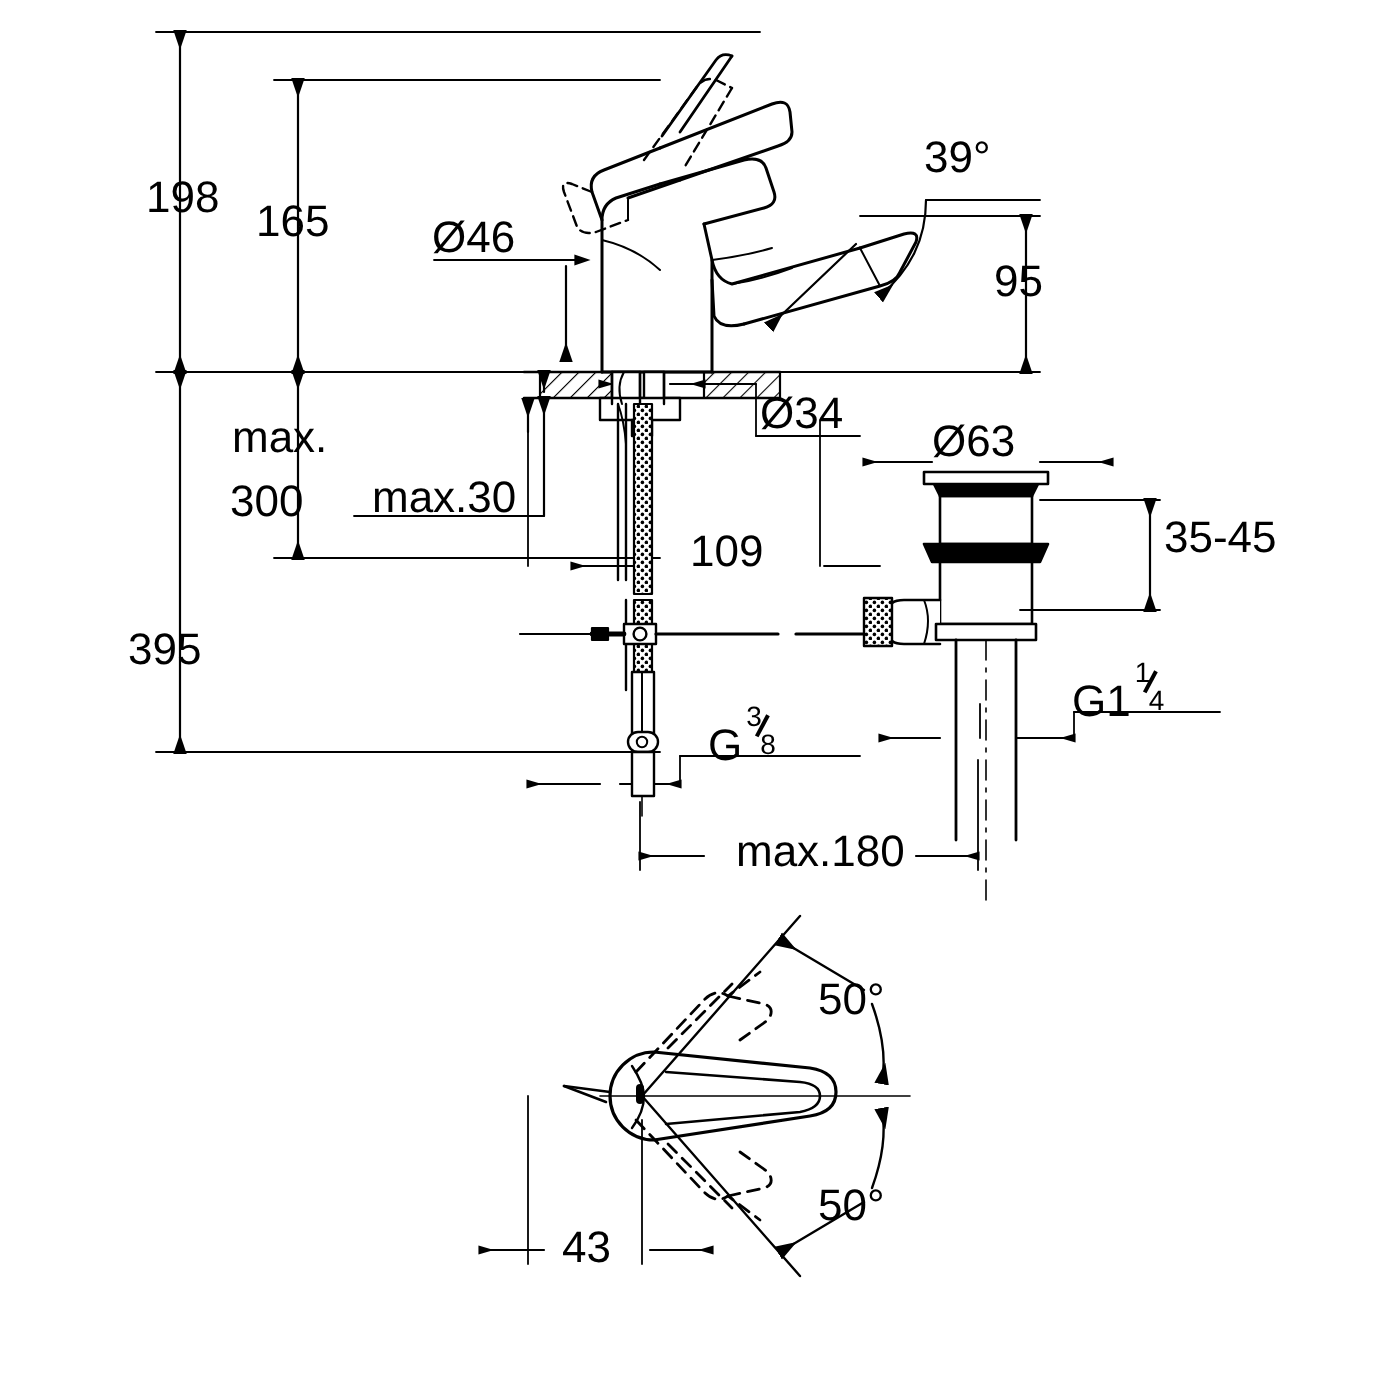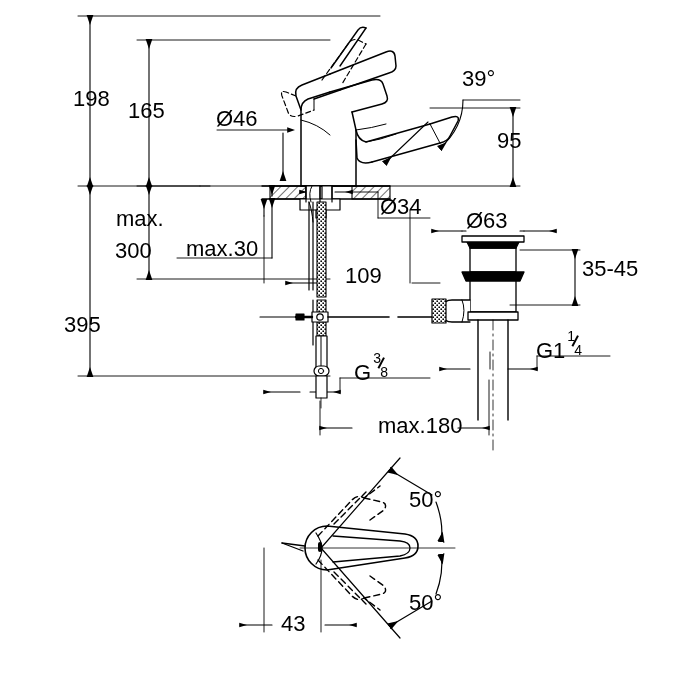--- a/index.html
+++ b/index.html
@@ -297,18 +297,18 @@
 <div class="lbl" style="left:186px;top:238px;">max.30</div>
 <div class="lbl" style="left:216px;top:108px;">Ø46</div>
 <div class="lbl" style="left:380px;top:196px;">Ø34</div>
 <div class="lbl" style="left:462px;top:68px;"><span>39</span><span class="deg">°</span></div>
 <div class="lbl" style="left:497px;top:130px;">95</div>
 <div class="lbl" style="left:345px;top:265px;">109</div>
 <div class="lbl" style="left:354px;top:358px;"><span>G</span><span class="frac"><span class="num">3</span><span class="bar"></span><span class="den">8</span></span></div>
 <div class="lbl" style="left:466px;top:210px;">Ø63</div>
 <div class="lbl" style="left:534px;top:258px;margin-left:48px;">35-45</div>
 <div class="lbl" style="left:536px;top:336px;"><span>G1</span><span class="frac"><span class="num">1</span><span class="bar"></span><span class="den">4</span></span></div>
-<div class="lbl" style="left:378px;top:415px;">max.180</div>
+<div class="lbl" style="left:368px;top:415px;">max.180</div>
 <div class="lbl" style="left:409px;top:489px;"><span>50</span><span class="deg">°</span></div>
 <div class="lbl" style="left:409px;top:592px;"><span>50</span><span class="deg">°</span></div>
 <div class="lbl" style="left:281px;top:613px;">43</div>
 
 </div>
 
 </body></html>

